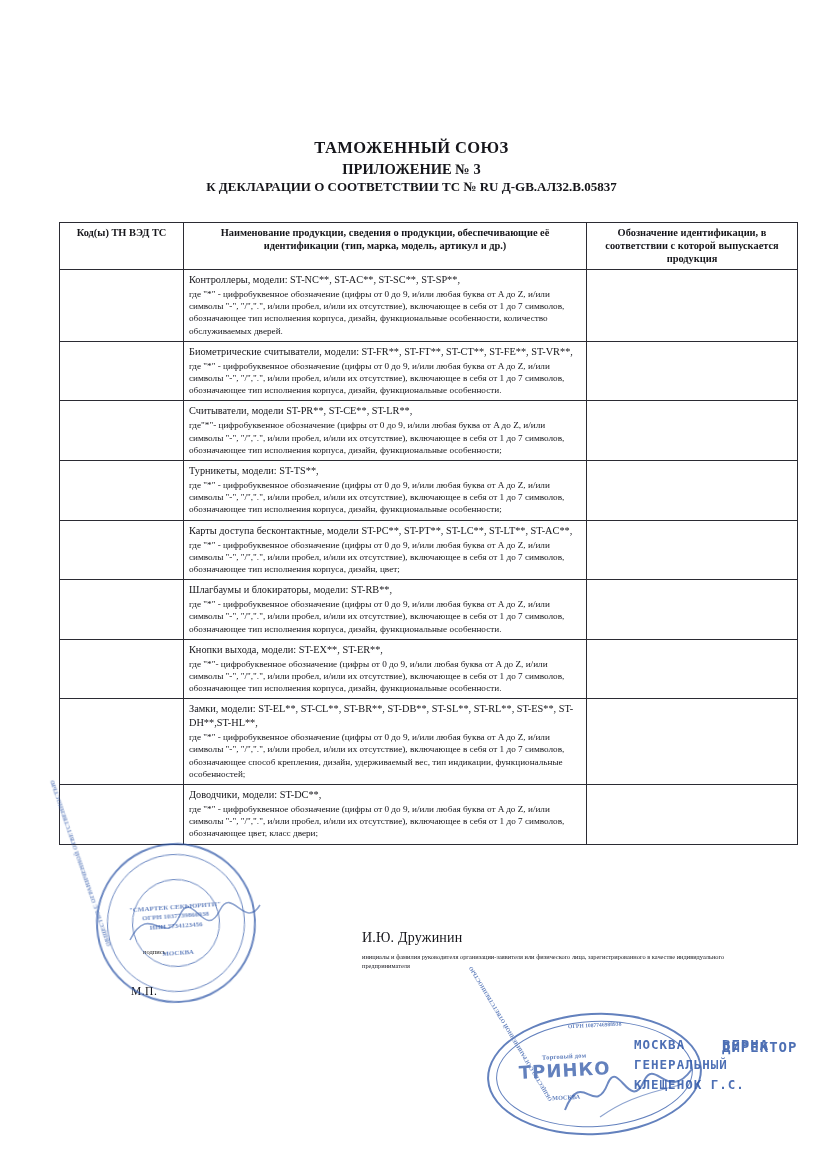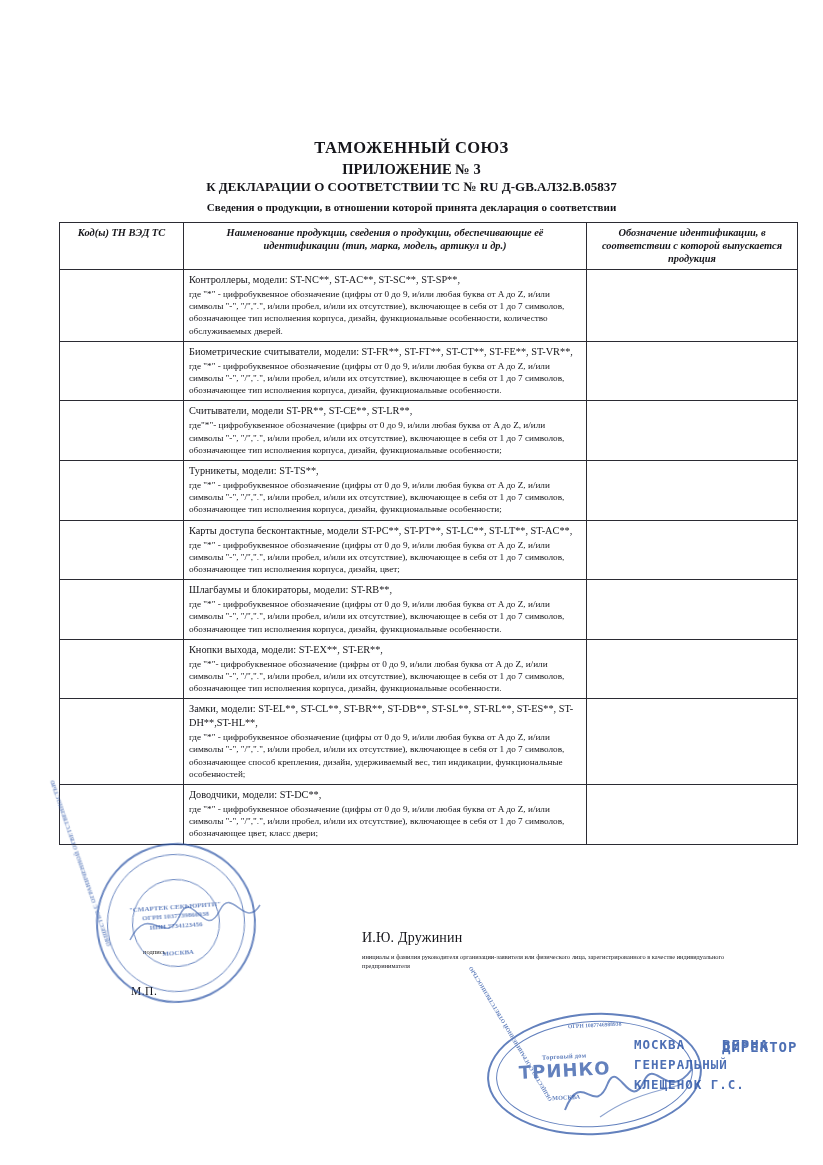--- a/index.html
+++ b/index.html
@@ -73,21 +73,20 @@
     vertical-align: top;
     padding: 3px 5px 4px 5px;
   }
   th.col-head {
     text-align: center;
     font-size: 10.4px;
     font-weight: bold;
     line-height: 1.25;
     padding: 6px 4px 7px 4px;
     vertical-align: middle;
-    font-style: italic;
   }
   .c1 { width: 113px; }
   .c2 { width: 392px; }
   .c3 { width: 200px; }
 
   td.code {
     text-align: center;
     font-size: 10.2px;
     padding-top: 5px;
   }
@@ -297,21 +296,20 @@
 </style>
 </head>
 <body>
 
 <div class="page">
 
   <div class="header">
     <div class="title-main">ТАМОЖЕННЫЙ СОЮЗ</div>
     <div class="title-sub">ПРИЛОЖЕНИЕ № 3</div>
     <div class="title-sub2">К ДЕКЛАРАЦИИ О СООТВЕТСТВИИ ТС № RU Д-GB.АЛ32.В.05837</div>
-    <div class="title-note">Сведения о продукции, в отношении которой принята декларация о соответствии</div>
   </div>
 
   <div class="tbl-wrap">
     <table class="doc">
       <thead>
         <tr>
           <th class="col-head c1">Код(ы) ТН ВЭД ТС</th>
           <th class="col-head c2">Наименование продукции, сведения о продукции, обеспечивающие её идентификации (тип, марка, модель, артикул и др.)</th>
           <th class="col-head c3">Обозначение идентификации, в соответствии с которой выпускается продукция</th>
         </tr>

